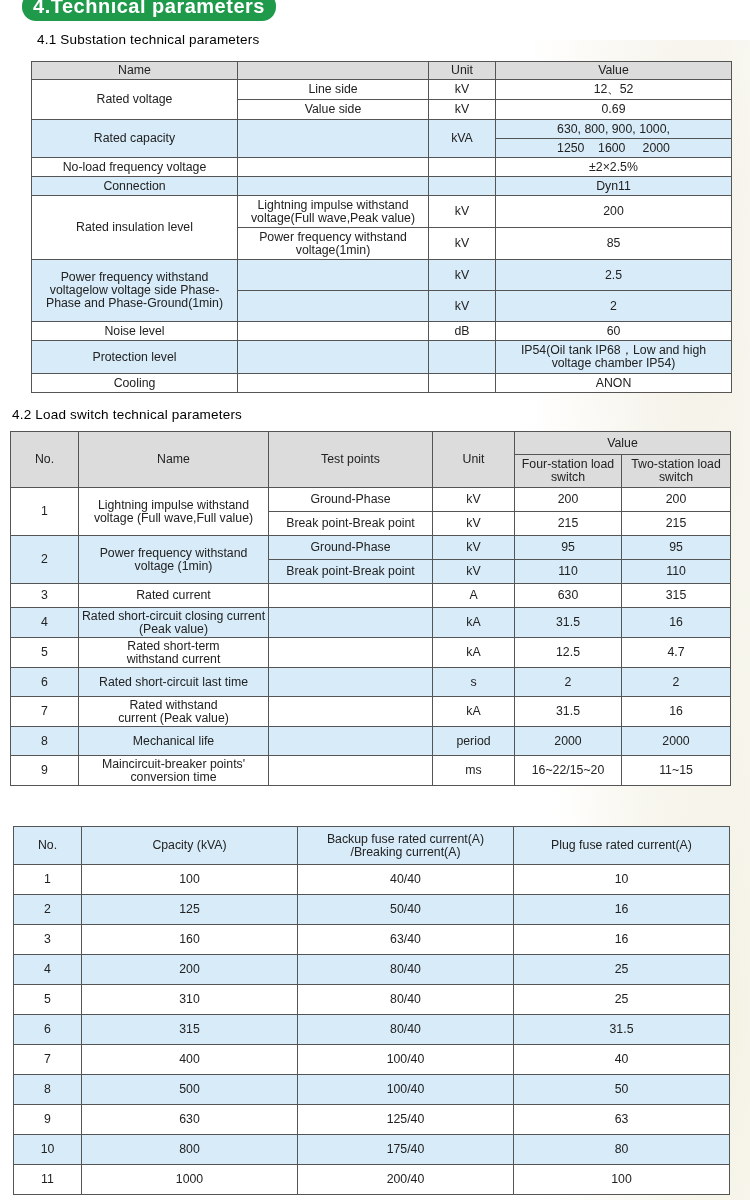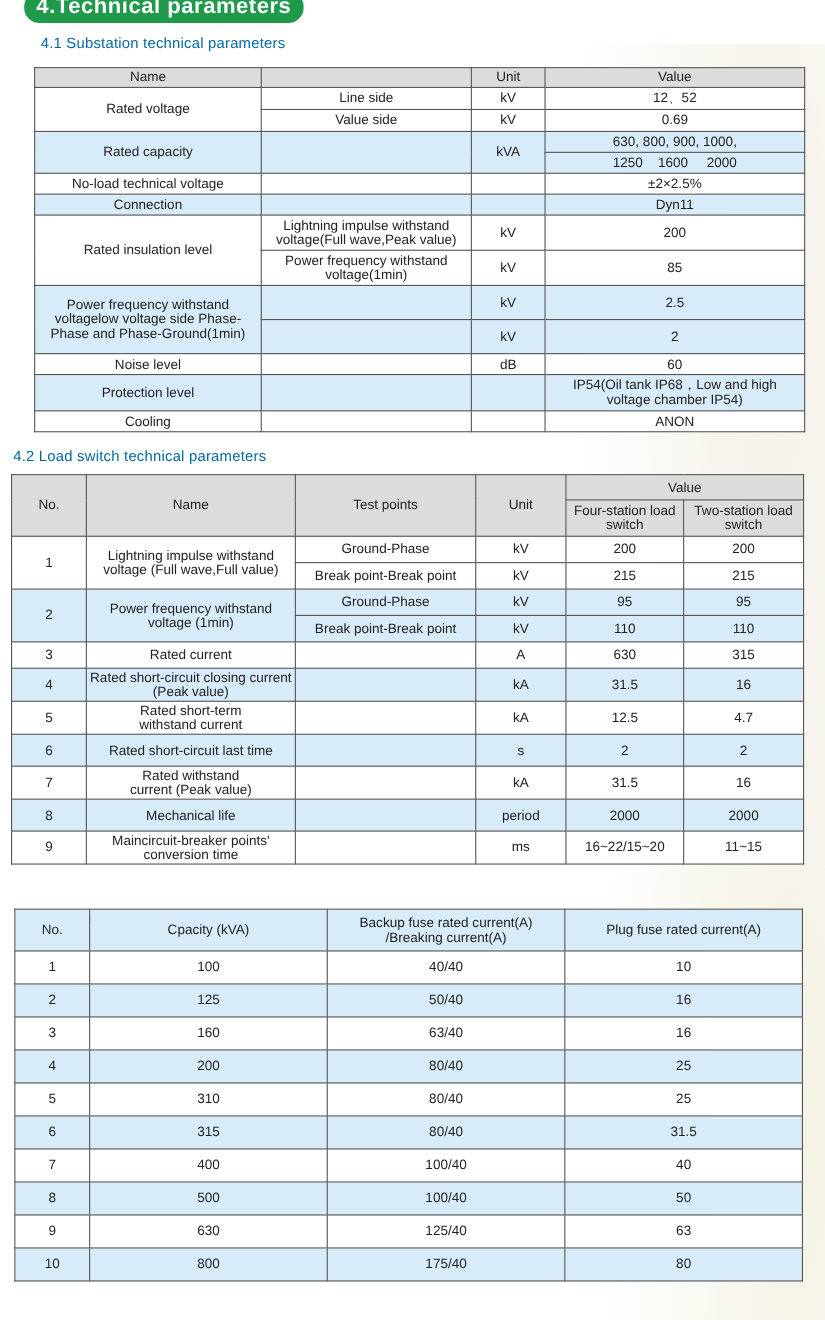--- a/index.html
+++ b/index.html
@@ -17,21 +17,21 @@
     pointer-events:none;
   }
   .banner {
     position:absolute; left:22px; top:-8px; width:254px; height:29px;
     background:#1f9a4a; border-radius:0 0 14px 14px;
     border-top-left-radius:14px; border-top-right-radius:14px;
     color:#fff; font-weight:bold; font-size:20px; letter-spacing:0.5px;
     display:flex; align-items:center; justify-content:center;
   }
   .subhead {
-    position:absolute; font-size:13.5px; color:#0369a1; letter-spacing:0.2px;
+    position:absolute; font-size:13.5px; color:#000000; letter-spacing:0.2px;
   }
   table { border-collapse:collapse; position:absolute; table-layout:fixed; }
   td, th {
     border:1px solid #555; text-align:center; vertical-align:middle;
     font-weight:normal; padding:0 2px; line-height:13px; font-size:12.3px;
   }
   th { background:#dcdcdc; }
   .b { background:#d8ebf8; }
   .w { background:#ffffff; }
   .fh th { background:#d8ebf8; }
@@ -73,21 +73,21 @@
   <tr class="b" style="height:19px">
     <td rowspan="2">Rated capacity</td>
     <td rowspan="2"></td>
     <td rowspan="2">kVA</td>
     <td>630, 800, 900, 1000,</td>
   </tr>
   <tr class="b" style="height:19px">
     <td style="white-space:pre">1250    1600     2000</td>
   </tr>
   <tr class="w" style="height:19px">
-    <td>No-load technical voltage</td>
+    <td>No-load frequency voltage</td>
     <td></td>
     <td></td>
     <td>±2×2.5%</td>
   </tr>
   <tr class="b" style="height:19px">
     <td>Connection</td>
     <td></td>
     <td></td>
     <td>Dyn11</td>
   </tr>
@@ -315,14 +315,20 @@
         <td>630</td>
         <td>125/40</td>
         <td>63</td>
       </tr>
       <tr class="b" style="height: 30px;">
         <td>10</td>
         <td>800</td>
         <td>175/40</td>
         <td>80</td>
       </tr>
+      <tr class="w" style="height: 30px;">
+        <td>11</td>
+        <td>1000</td>
+        <td>200/40</td>
+        <td>100</td>
+      </tr>
     </tbody>
 </table>
 
 </body></html>

